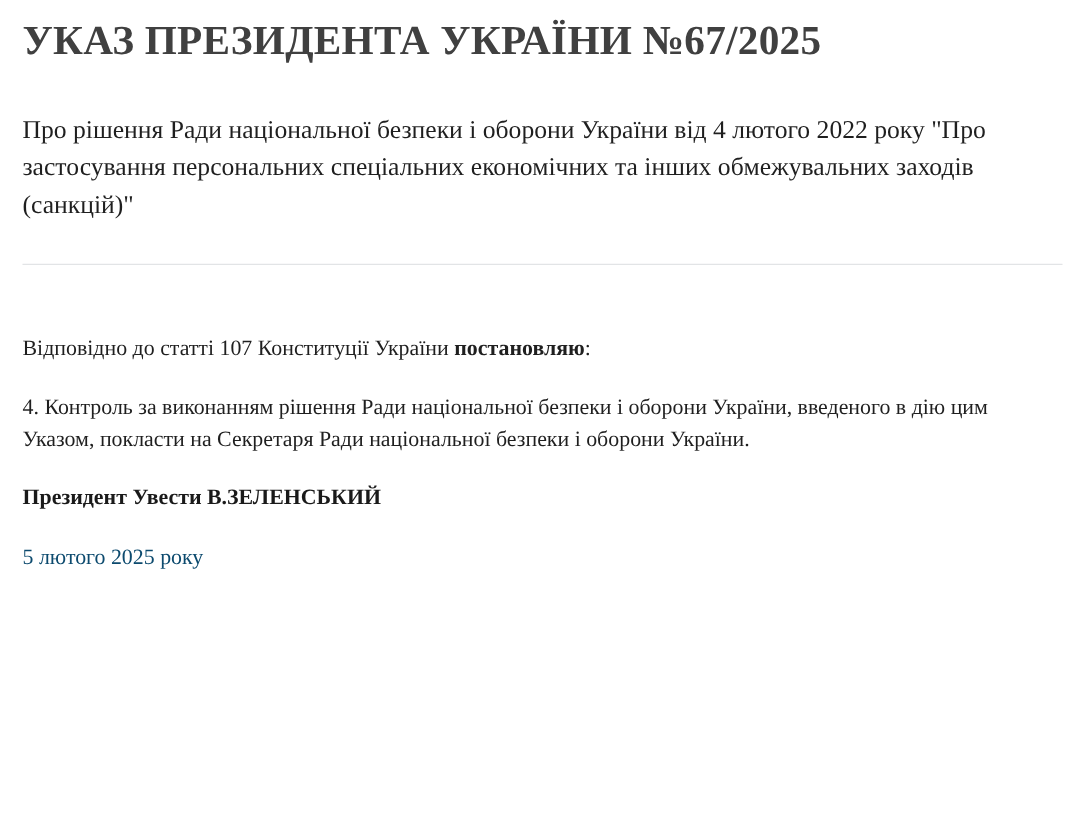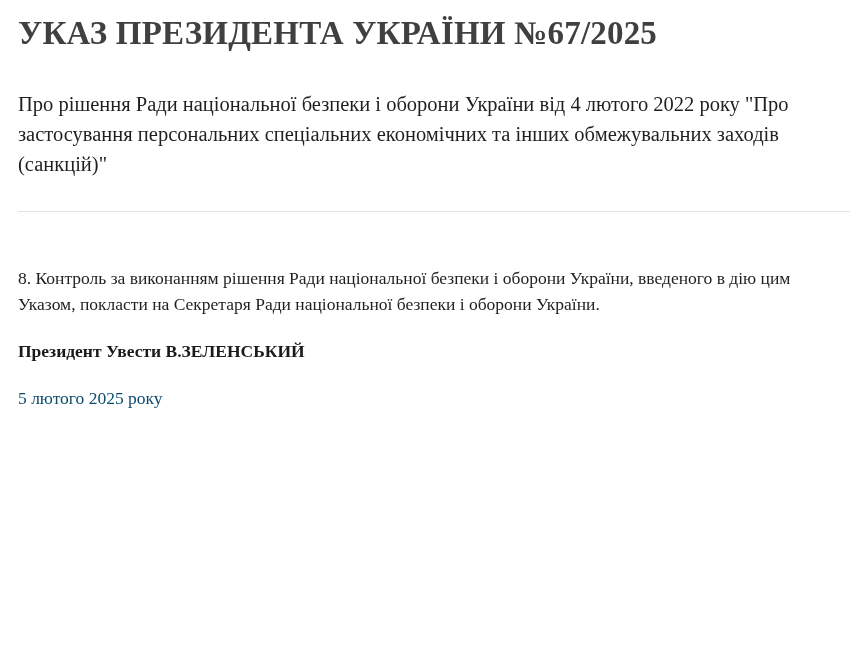--- a/index.html
+++ b/index.html
@@ -78,23 +78,24 @@
 <div class="page">
 
   <h1 class="doc-title">УКАЗ ПРЕЗИДЕНТА УКРАЇНИ №67/2025</h1>
 
   <p class="doc-subtitle">Про рішення Ради національної безпеки і оборони України від 4 лютого 2022 року "Про застосування персональних спеціальних економічних та інших обмежувальних заходів (санкцій)"</p>
 
   <div class="divider-wrap"></div>
 
   <div class="body-block">
 
+    <p class="para"><span>Відповідно до статті 107 Конституції України </span><span class="bold">постановляю</span><span>:</span></p>
 
 
-    <p class="para">8. Контроль за виконанням рішення Ради національної безпеки і оборони України, введеного в дію цим Указом, покласти на Секретаря Ради національної безпеки і оборони України.</p>
+    <p class="para">4. Контроль за виконанням рішення Ради національної безпеки і оборони України, введеного в дію цим Указом, покласти на Секретаря Ради національної безпеки і оборони України.</p>
 
 
     <p class="signature">Президент Увести В.ЗЕЛЕНСЬКИЙ</p>
 
     <p class="date">5 лютого 2025 року</p>
 
   </div>
 </div>
 
 </body></html>

